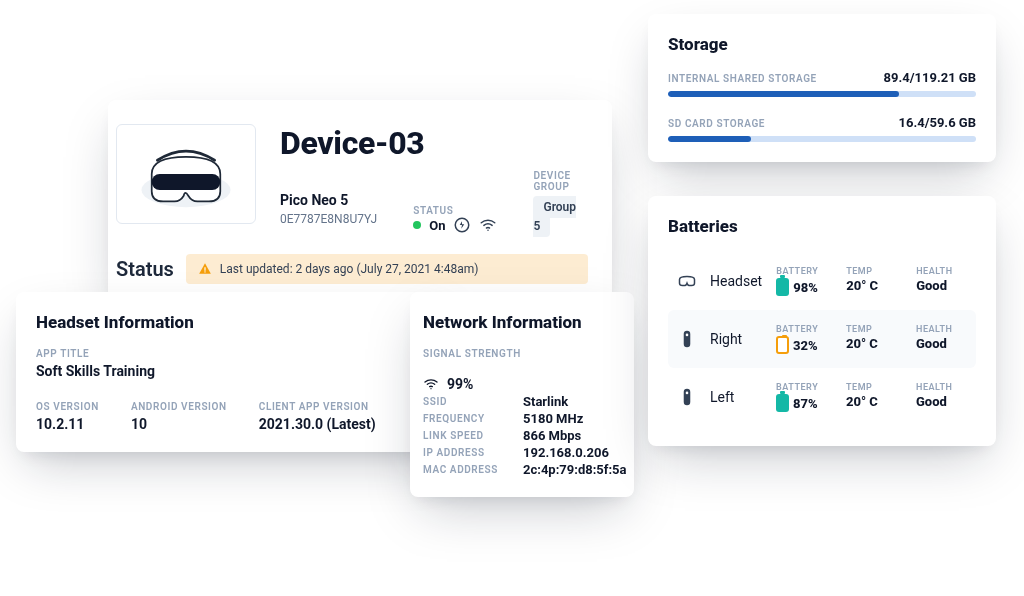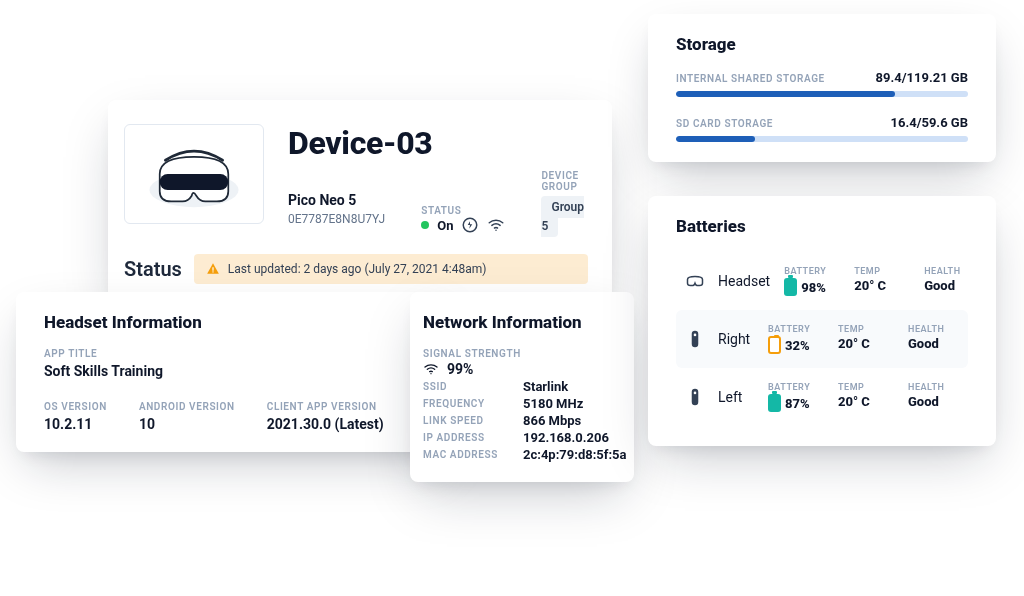--- a/index.html
+++ b/index.html
@@ -14,26 +14,26 @@
     --teal:#14b8a6;
     --amber:#f59e0b;
     --amber-bg:#fdecd2;
     --chip:#eef2f6;
     --green-dot:#22c55e;
     --shadow:0 20px 50px -12px rgba(15,23,42,.25), 0 8px 16px -8px rgba(15,23,42,.12);
     font-family: -apple-system,BlinkMacSystemFont,"Segoe UI",Roboto,Helvetica,Arial,sans-serif;
   }
   *{box-sizing:border-box}
   body{margin:0;background:var(--bg);width:1024px;height:596px;position:relative;overflow:hidden;color:var(--ink)}
-  .card{background:var(--card);border-radius:8px;box-shadow:var(--shadow);padding:20px 28px}
+  .card{background:var(--card);border-radius:8px;box-shadow:var(--shadow);padding:20px 20px}
   .lbl{font-size:10px;letter-spacing:.06em;color:var(--muted2);text-transform:uppercase;font-weight:600}
   .val{font-size:14px;font-weight:700;color:var(--ink)}
 
   
-  .device{position:absolute;left:108px;top:100px;width:504px;padding:24px 24px 16px 16px}
+  .device{position:absolute;left:108px;top:100px;width:504px;padding:24px 24px 16px 8px}
   .device-top{display:flex;gap:24px;align-items:flex-start}
   .thumb{width:140px;height:100px;border:1px solid var(--line);border-radius:6px;background:#fff;display:flex;align-items:center;justify-content:center;flex:0 0 140px}
   .thumb svg{width:120px;height:80px}
   .device-meta{flex:1;min-width:0}
   .device-name{font-size:32px;font-weight:800;margin:0 0 8px 0;letter-spacing:-.01em}
   .device-sub{display:flex;flex-direction:column;gap:4px;margin-bottom:8px}
   .device-model{font-size:14px;font-weight:700}
   .device-serial{font-size:12px;color:var(--muted)}
   .hdr-row{display:flex;gap:36px;align-items:flex-end;margin-top:4px}
   .status-pill{display:flex;align-items:center;gap:8px}
@@ -50,21 +50,21 @@
   .sect-title{font-size:17px;font-weight:800;margin:0 0 16px 0}
   .row-gap{display:flex;flex-direction:column;gap:12px}
   .cols{display:flex;gap:32px;margin-top:10px}
   .col{display:flex;flex-direction:column;gap:4px}
 
   
   .network{position:absolute;left:410px;top:292px;width:224px;padding:20px 13px}
   .kv{display:flex;gap:8px;align-items:center;margin-top:2px}
   .kv .lbl{width:92px;flex:0 0 92px}
   .kv .val{font-size:13px;font-weight:700}
-  .sig{display:flex;align-items:center;gap:8px;margin-top:2px}
+  .sig{display:flex;align-items:center;gap:8px;margin-top:17px}
 
   
   .storage{position:absolute;left:648px;top:14px;width:348px}
   .bar-wrap{display:flex;flex-direction:column;gap:6px;margin-top:10px}
   .bar-head{display:flex;justify-content:space-between;align-items:baseline}
   .bar-track{height:6px;background:var(--blue-light);border-radius:3px;overflow:hidden}
   .bar-fill{height:100%;background:var(--blue);border-radius:3px}
 
   
   .batteries{position:absolute;left:648px;top:196px;width:348px}

